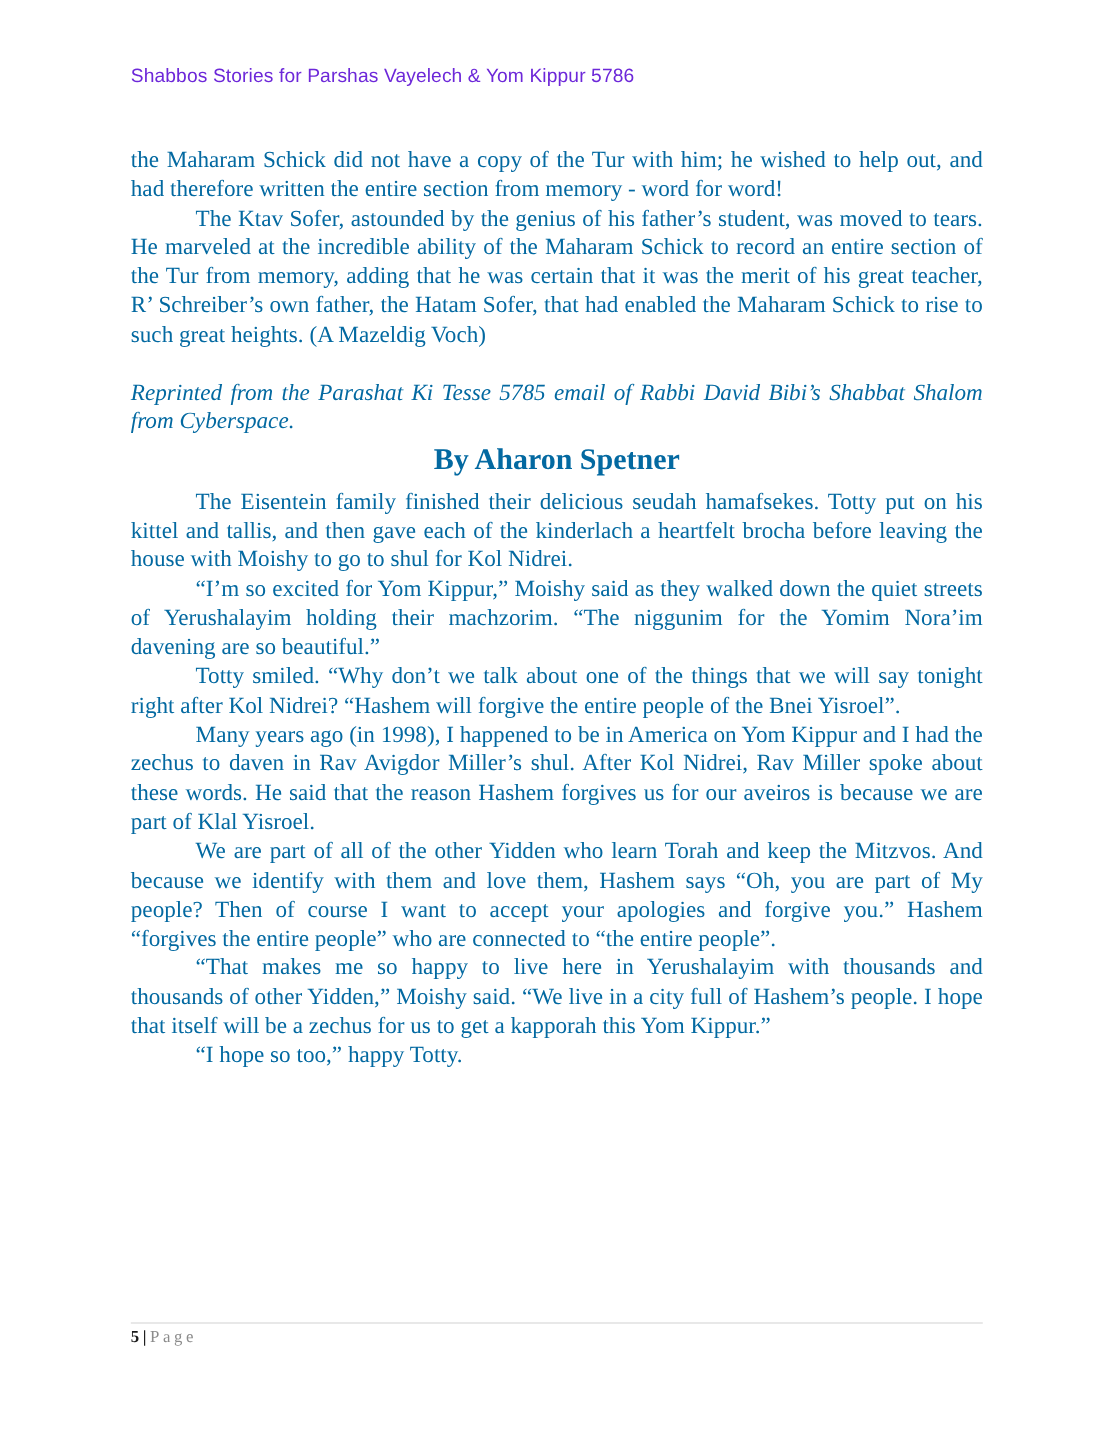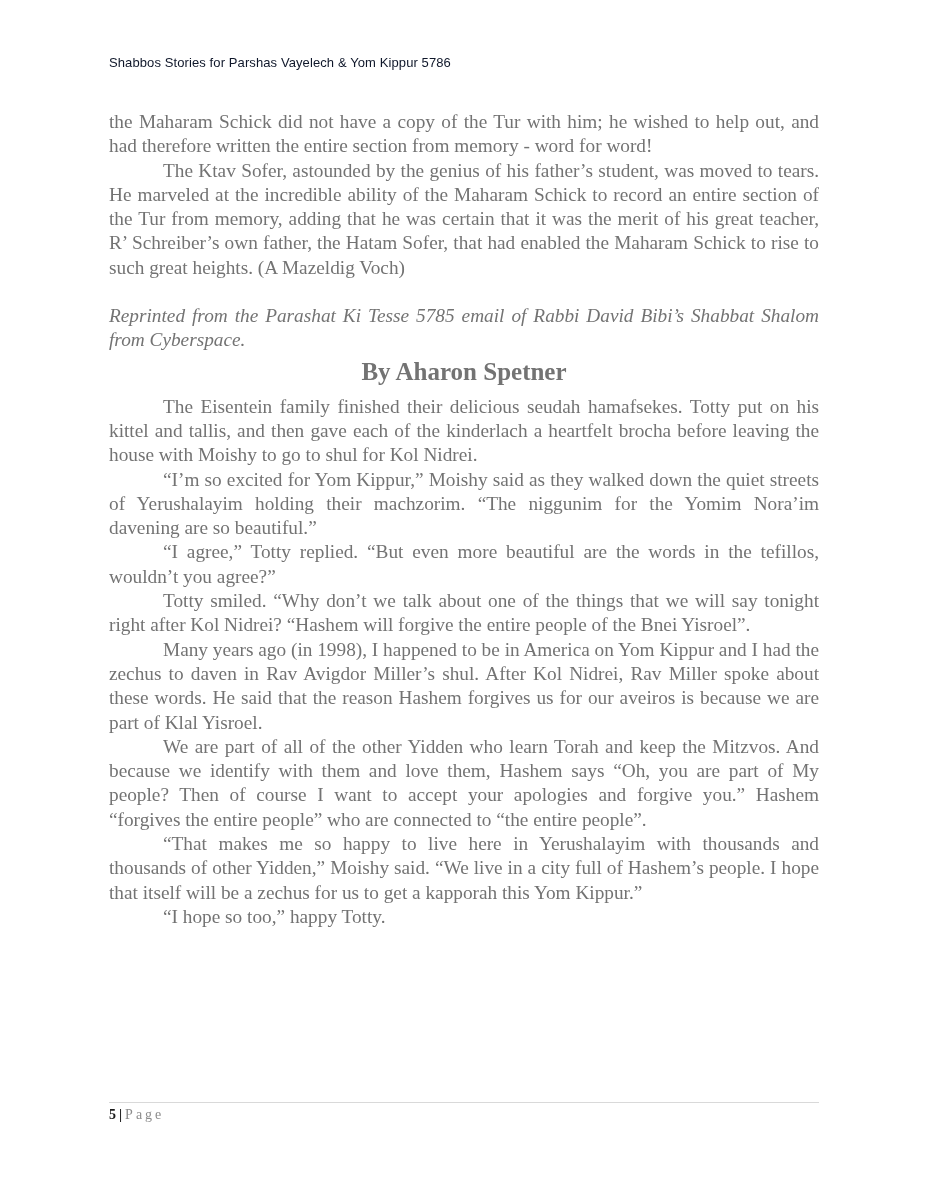--- a/index.html
+++ b/index.html
@@ -12,33 +12,33 @@
     height: 1200px;
     position: relative;
     overflow: hidden;
     color: #111111;
   }
   .header {
     position: absolute;
     left: 109px;
     top: 55px;
     font-family: "Liberation Sans", sans-serif;
-    font-size: 13px;
-    color: #0f172a;
+    font-size: 16px;
+    color: #6d28d9;
     letter-spacing: 0.1px;
   }
   .content {
     position: absolute;
     left: 109px;
-    top: 110px;
+    top: 122px;
     width: 710px;
     font-family: "Liberation Serif", serif;
     font-size: 19.3px;
     line-height: 24.3px;
-    color: #737373;
+    color: #0369a1;
   }
   .para {
     margin: 0;
     text-align: justify;
     text-indent: 54px;
   }
   .para.noindent {
     text-indent: 0;
   }
   .para.last-line-left {
@@ -105,21 +105,20 @@
   <p class="para noindent last-line-left">the Maharam Schick did not have a copy of the Tur with him; he wished to help out, and had therefore written the entire section from memory - word for word!</p>
   <p class="para last-line-left">The Ktav Sofer, astounded by the genius of his father’s student, was moved to tears. He marveled at the incredible ability of the Maharam Schick to record an entire section of the Tur from memory, adding that he was certain that it was the merit of his great teacher, R’ Schreiber’s own father, the Hatam Sofer, that had enabled the Maharam Schick to rise to such great heights. (A Mazeldig Voch)</p>
 
   <p class="reprint">Reprinted from the Parashat Ki Tesse 5785 email of Rabbi David Bibi’s Shabbat Shalom from Cyberspace.</p>
 
   <h2 class="byline">By Aharon Spetner</h2>
 
   <div class="story">
     <p class="para last-line-left">The Eisentein family finished their delicious seudah hamafsekes. Totty put on his kittel and tallis, and then gave each of the kinderlach a heartfelt brocha before leaving the house with Moishy to go to shul for Kol Nidrei.</p>
     <p class="para last-line-left">“I’m so excited for Yom Kippur,” Moishy said as they walked down the quiet streets of Yerushalayim holding their machzorim. “The niggunim for the Yomim Nora’im davening are so beautiful.”</p>
-    <p class="para last-line-left">“I agree,” Totty replied. “But even more beautiful are the words in the tefillos, wouldn’t you agree?”</p>
     <p class="para last-line-left">Totty smiled. “Why don’t we talk about one of the things that we will say tonight right after Kol Nidrei? “Hashem will forgive the entire people of the Bnei Yisroel”.</p>
     <p class="para last-line-left">Many years ago (in 1998), I happened to be in America on Yom Kippur and I had the zechus to daven in Rav Avigdor Miller’s shul. After Kol Nidrei, Rav Miller spoke about these words. He said that the reason Hashem forgives us for our aveiros is because we are part of Klal Yisroel.</p>
     <p class="para last-line-left">We are part of all of the other Yidden who learn Torah and keep the Mitzvos. And because we identify with them and love them, Hashem says “Oh, you are part of My people? Then of course I want to accept your apologies and forgive you.” Hashem “forgives the entire people” who are connected to “the entire people”.</p>
     <p class="para last-line-left">“That makes me so happy to live here in Yerushalayim with thousands and thousands of other Yidden,” Moishy said. “We live in a city full of Hashem’s people. I hope that itself will be a zechus for us to get a kapporah this Yom Kippur.”</p>
     <p class="para last-line-left">“I hope so too,” happy Totty.</p>
   </div>
 </div>
 
 <div class="footer-rule"></div>
 <div class="footer">

